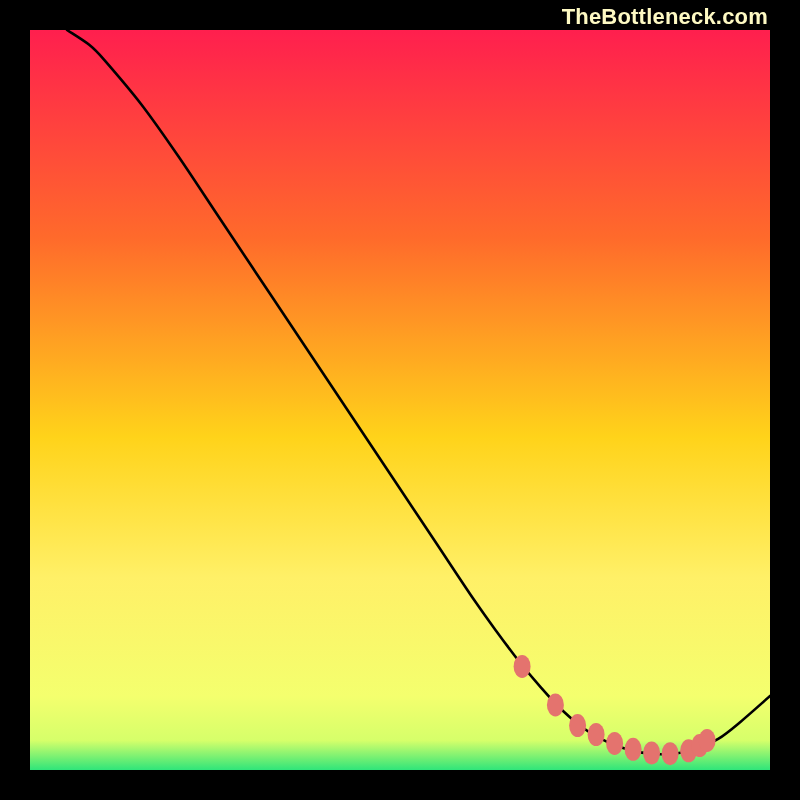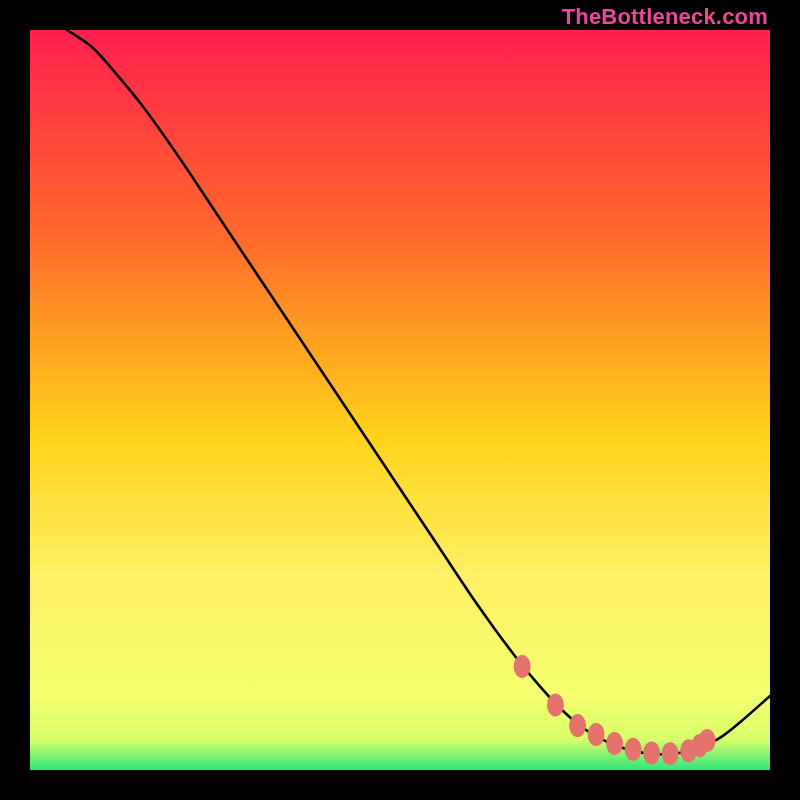--- a/index.html
+++ b/index.html
@@ -1,19 +1,19 @@
 <!DOCTYPE html>
 <html><head>
 <meta charset="utf-8">
 <style>
   * { margin: 0; padding: 0; box-sizing: border-box; }
   html, body { width: 800px; height: 800px; overflow: hidden; background: #000; font-family: Arial, Helvetica, sans-serif; }
   .frame { position: relative; width: 800px; height: 800px; background: #000; }
   .plot { position: absolute; left: 30px; top: 30px; width: 740px; height: 740px; }
-  .watermark { position: absolute; top: 4px; right: 32px; font-size: 22px; font-weight: 600; color: #ec4899; letter-spacing: 0.2px; }
+  .watermark { position: absolute; top: 4px; right: 32px; font-size: 22px; font-weight: 600; color: #fef9c3; letter-spacing: 0.2px; }
   svg { display: block; }
 </style>
 </head>
 <body>
 <div class="frame">
 
   <div class="watermark">TheBottleneck.com</div>
 
   <div class="plot">
     <svg id="chart-svg" width="740" height="740" viewBox="0 0 740 740">

